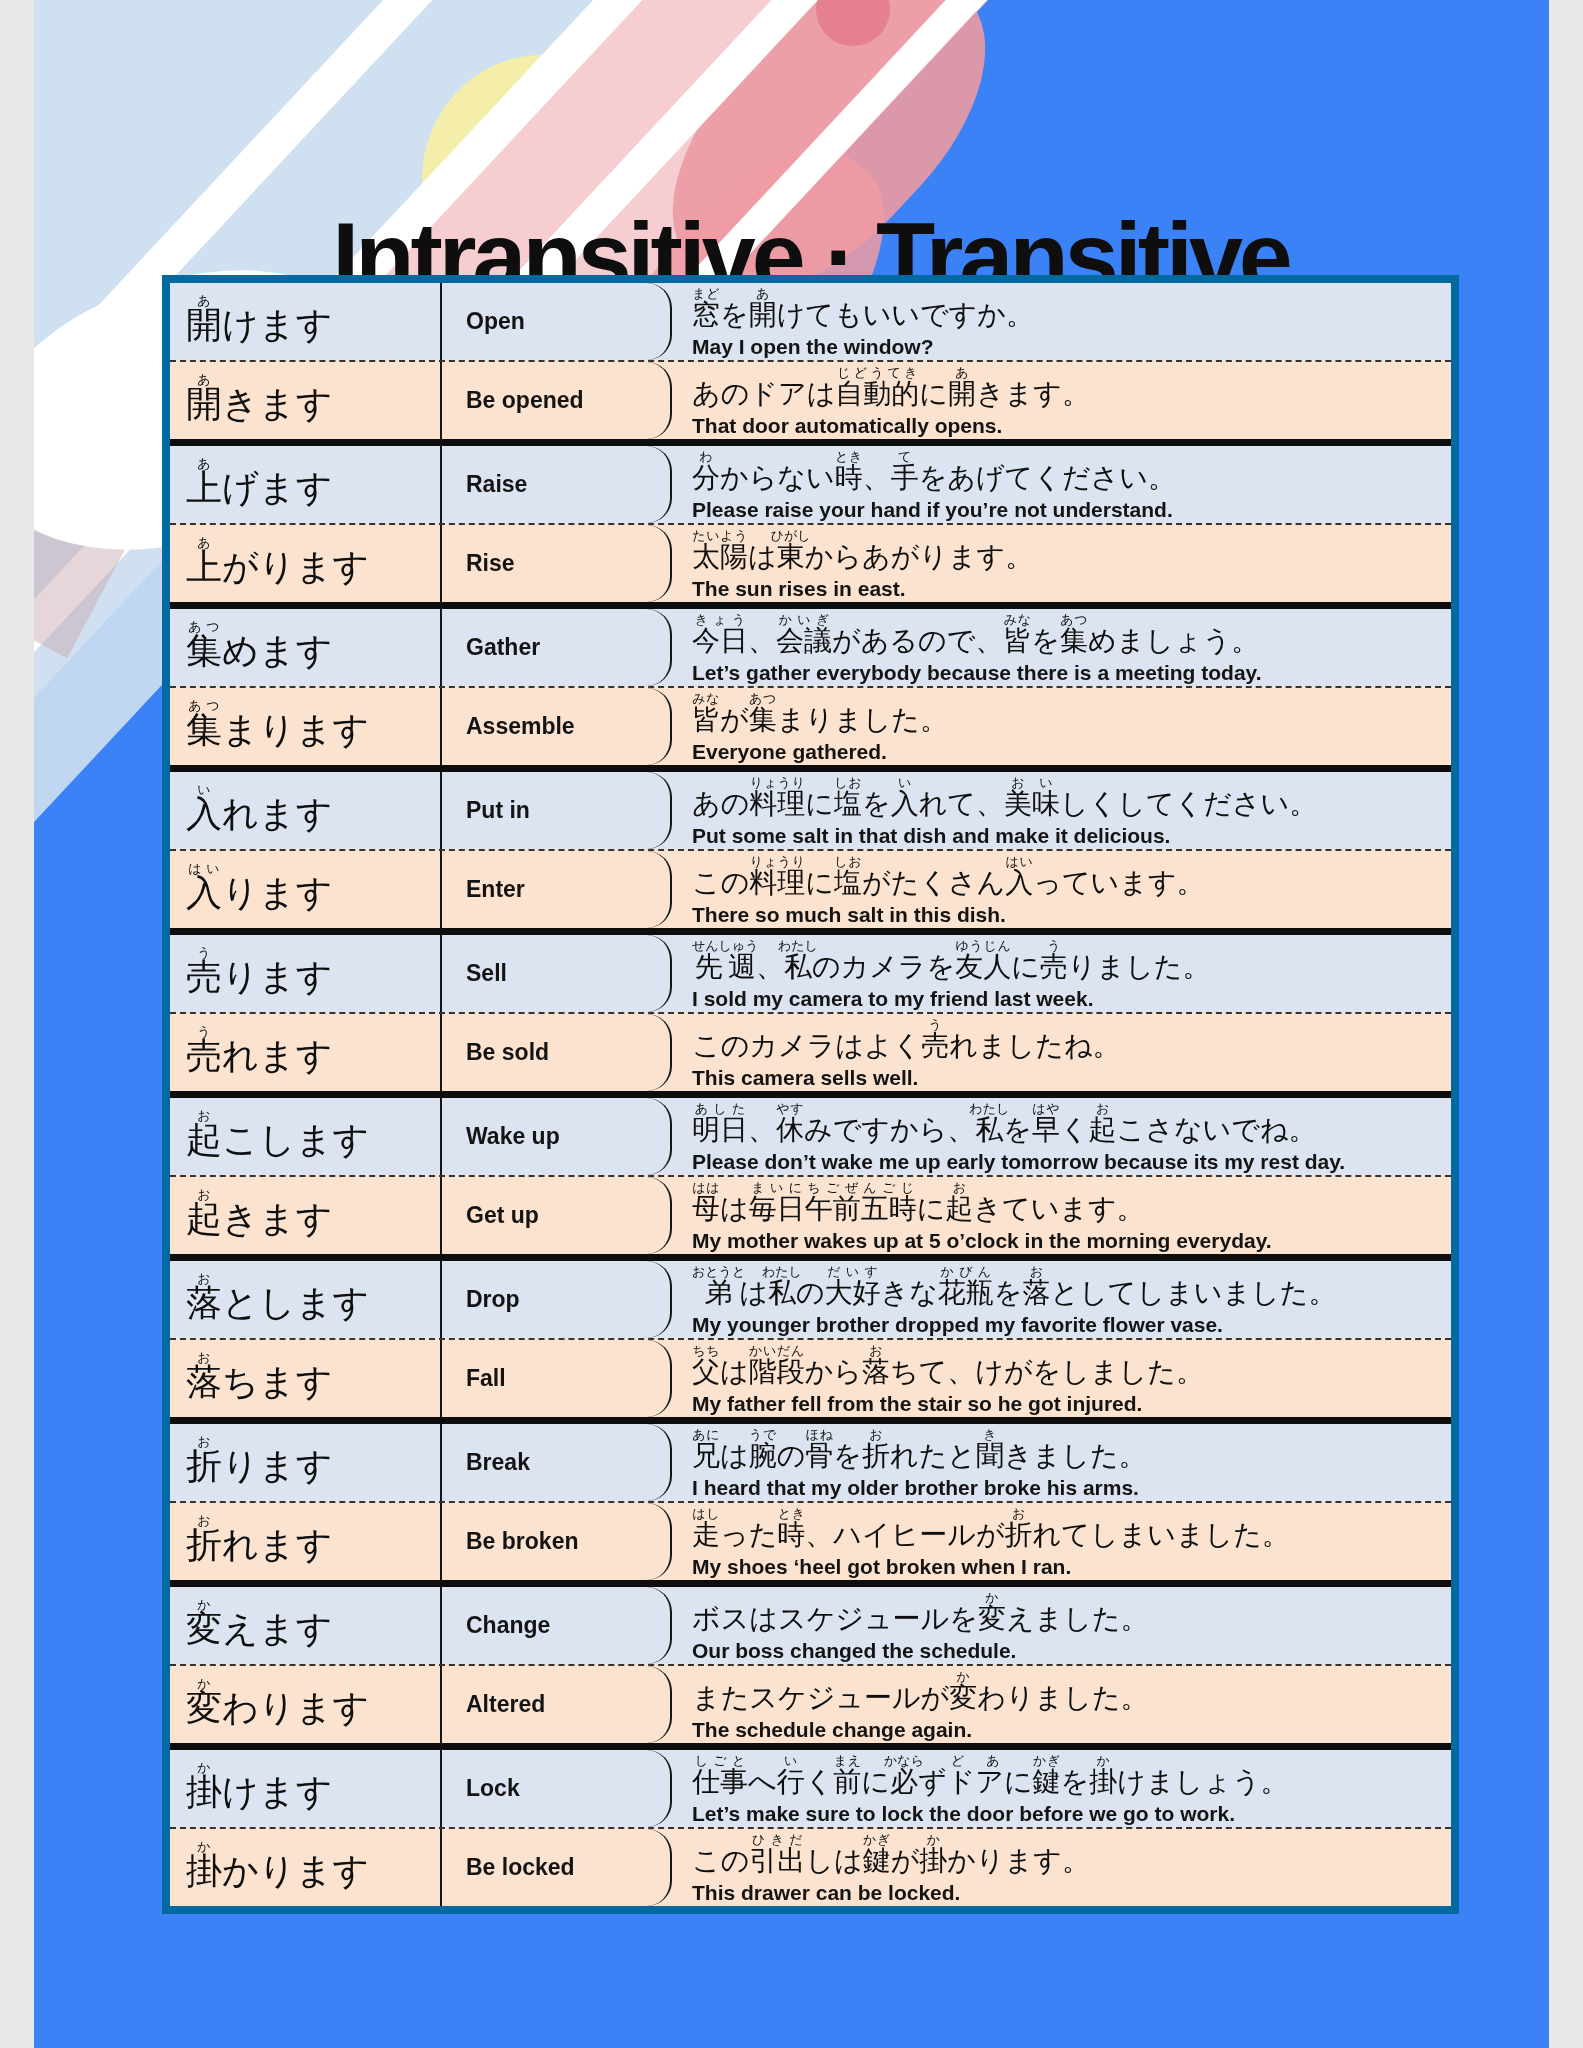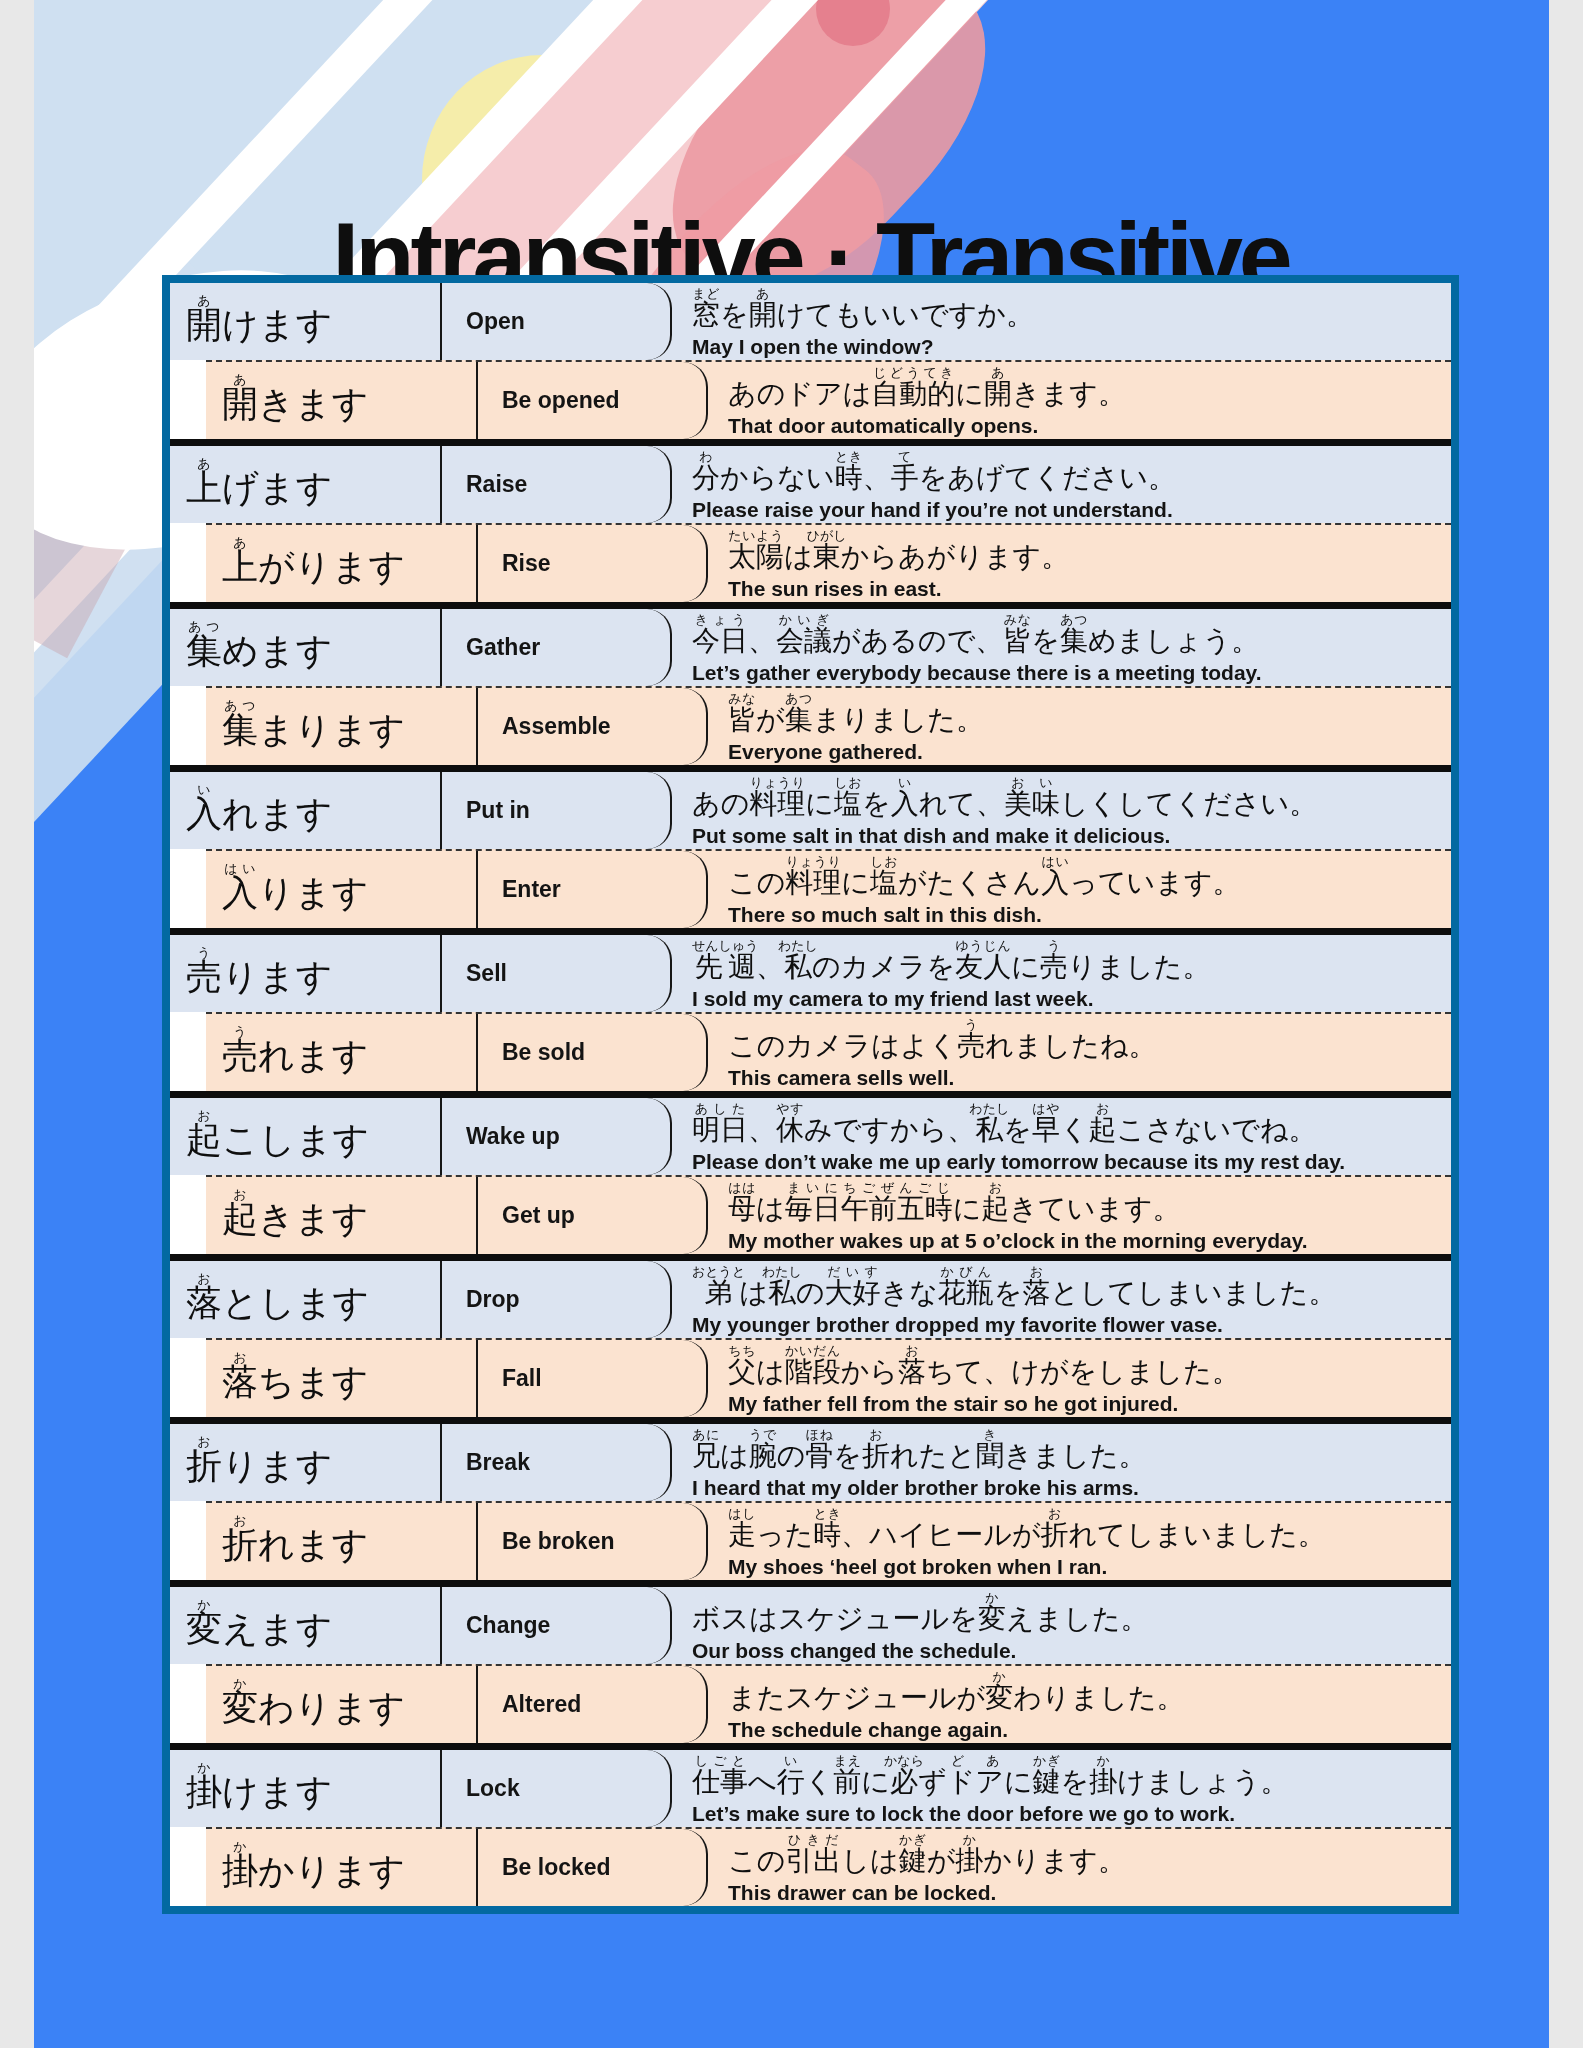--- a/index.html
+++ b/index.html
@@ -29,21 +29,21 @@
   .title{position:absolute;z-index:2;left:128px;top:143px;width:1297px;
          text-align:center;font-size:97px;line-height:1;font-weight:bold;
          letter-spacing:-4px;color:#0e0e0e;white-space:nowrap;}
 
   
   .vtable{position:absolute;z-index:2;left:128px;top:275px;width:1297px;
           border:8px solid #0369a1;background:#ffffff;box-sizing:border-box;}
   .pair{border-bottom:7px solid #0d0d0d;}
   .pair:last-child{border-bottom:none;}
   .row{display:flex;height:77px;align-items:stretch;}
-  .row-i{border-top:2px dashed #333333;margin-left:36px;}
+  .row-i{border-top:2px dashed #333333;}
   .row-t{background:var(--c-trans,#dce4f1);}
   .row-i{background:var(--c-intrans,#fbe3d0);}
   .cell{box-sizing:border-box;display:flex;flex-direction:column;justify-content:center;overflow:visible;}
   .cell-verb{width:272px;border-right:2px solid #161616;padding:2px 6px 6px 16px;}
   .cell-meaning{width:230px;border-right:2px solid #161616;padding:0 4px 0 24px;border-radius:25px;}
   .cell-example{flex:1;padding:2px 8px 0 20px;border-radius:25px;}
   .jp{font-family:"DejaVu Sans",sans-serif;color:#0f0f0f;}
   .verb-jp{font-size:36px;line-height:1.1;}
   .meaning{font-size:23px;font-weight:bold;color:#141414;}
   .sent-jp{font-size:28px;line-height:1.15;}

